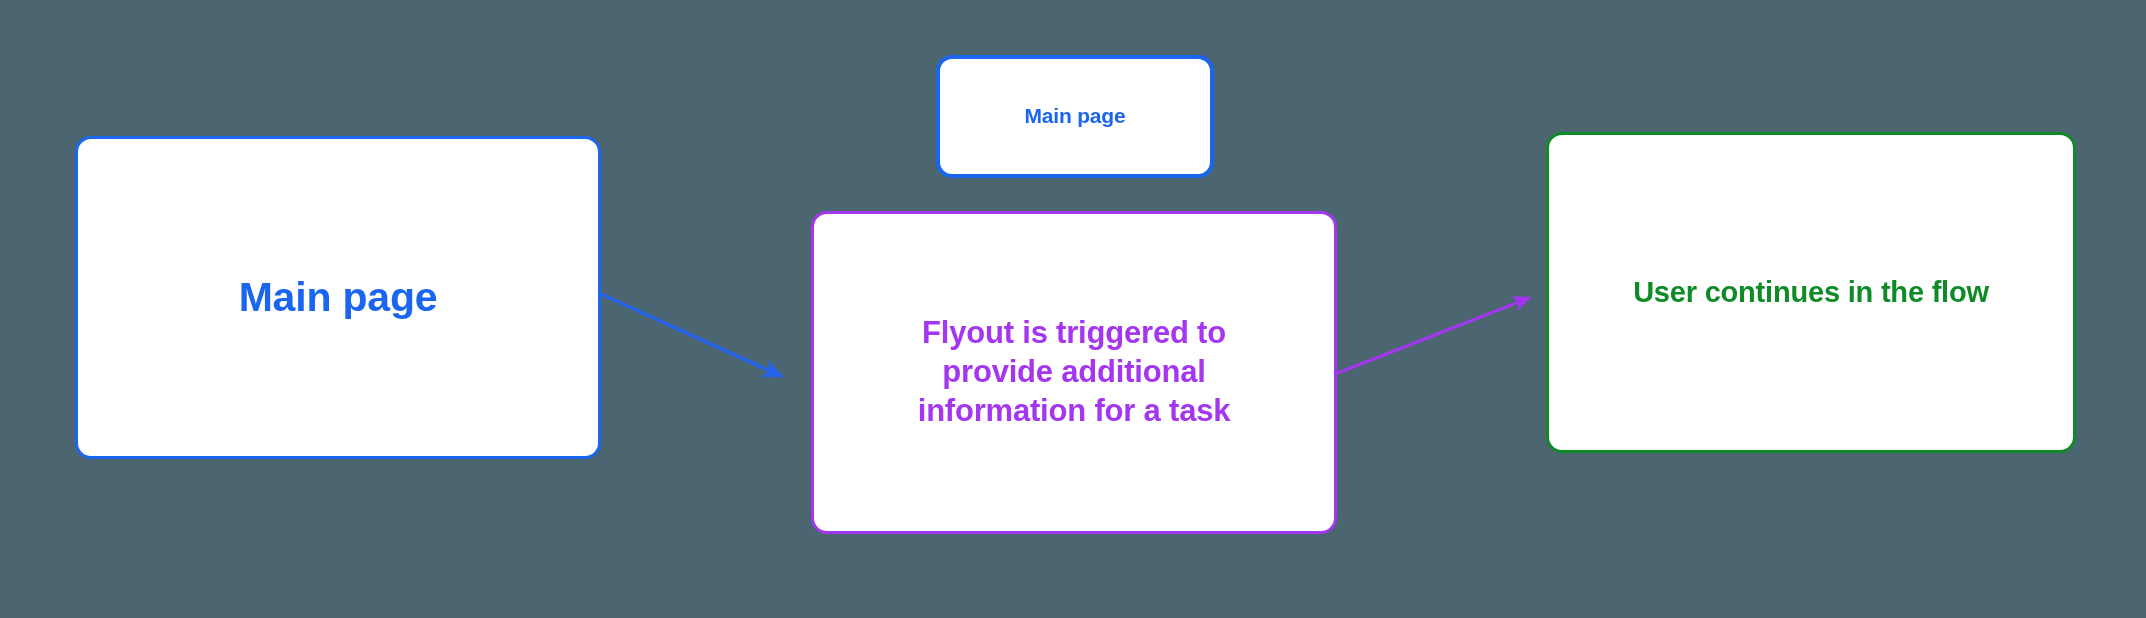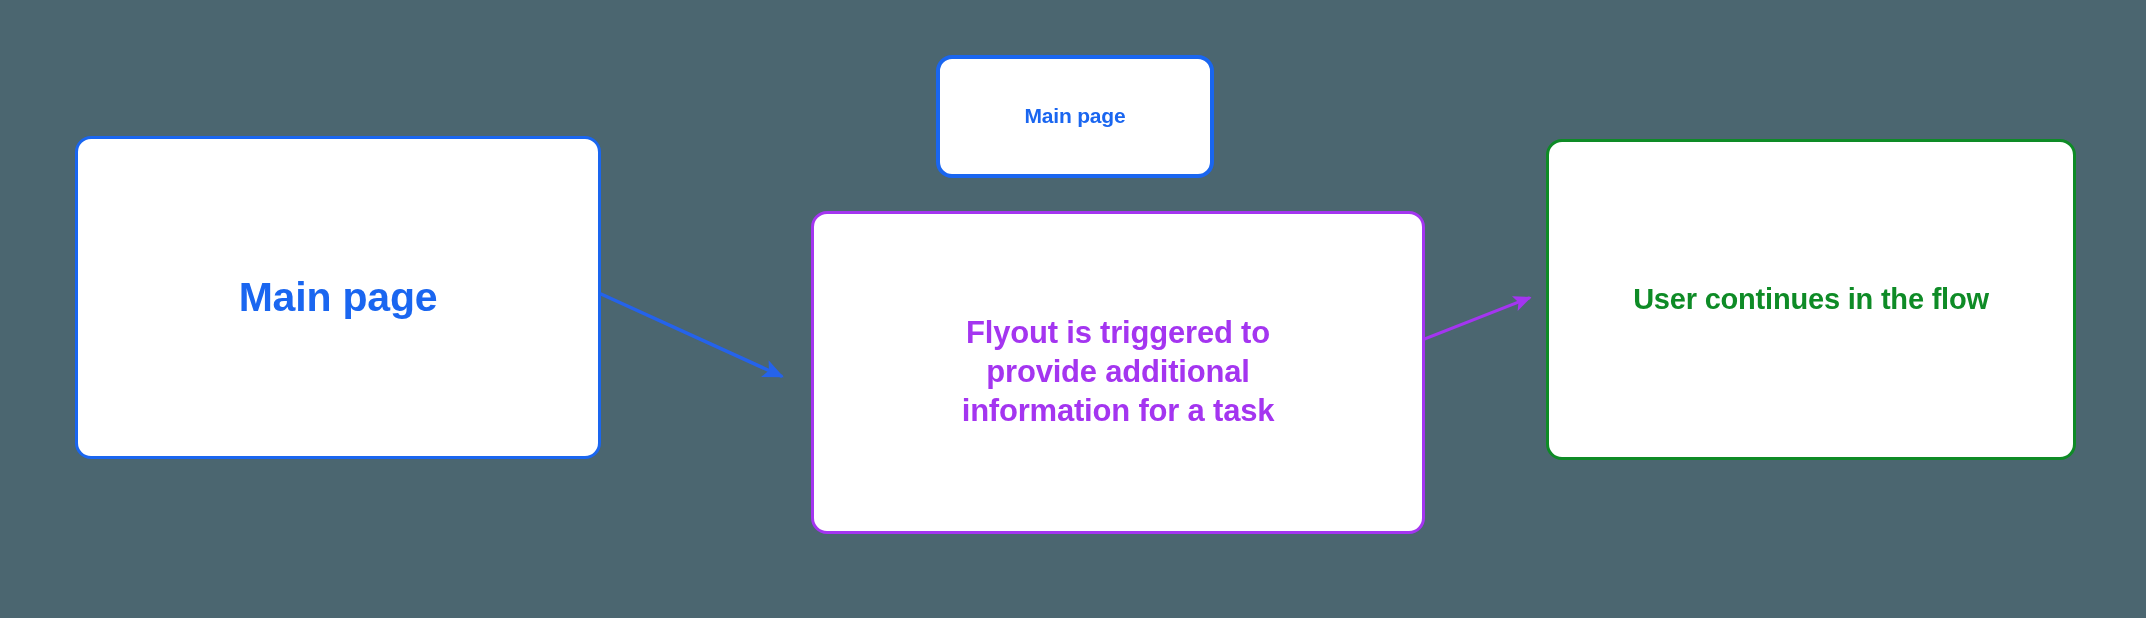--- a/index.html
+++ b/index.html
@@ -63,34 +63,34 @@
     border-width: 4px;
   }
   #node-main-page-small .label {
     color: #1a66f0;
     font-size: 21px;
   }
 
   #node-flyout {
     left: 811px;
     top: 211px;
-    width: 614px;
+    width: 526px;
     height: 323px;
     border-color: #a435f0;
   }
   #node-flyout .label {
     color: #a435f0;
     font-size: 31px;
     line-height: 1.25;
     max-width: 380px;
   }
 
   #node-user-continues {
     left: 1546px;
-    top: 139px;
+    top: 132px;
     width: 530px;
     height: 321px;
     border-color: #0e8b26;
   }
   #node-user-continues .label {
     color: #0e8b26;
     font-size: 29px;
   }
 
   

